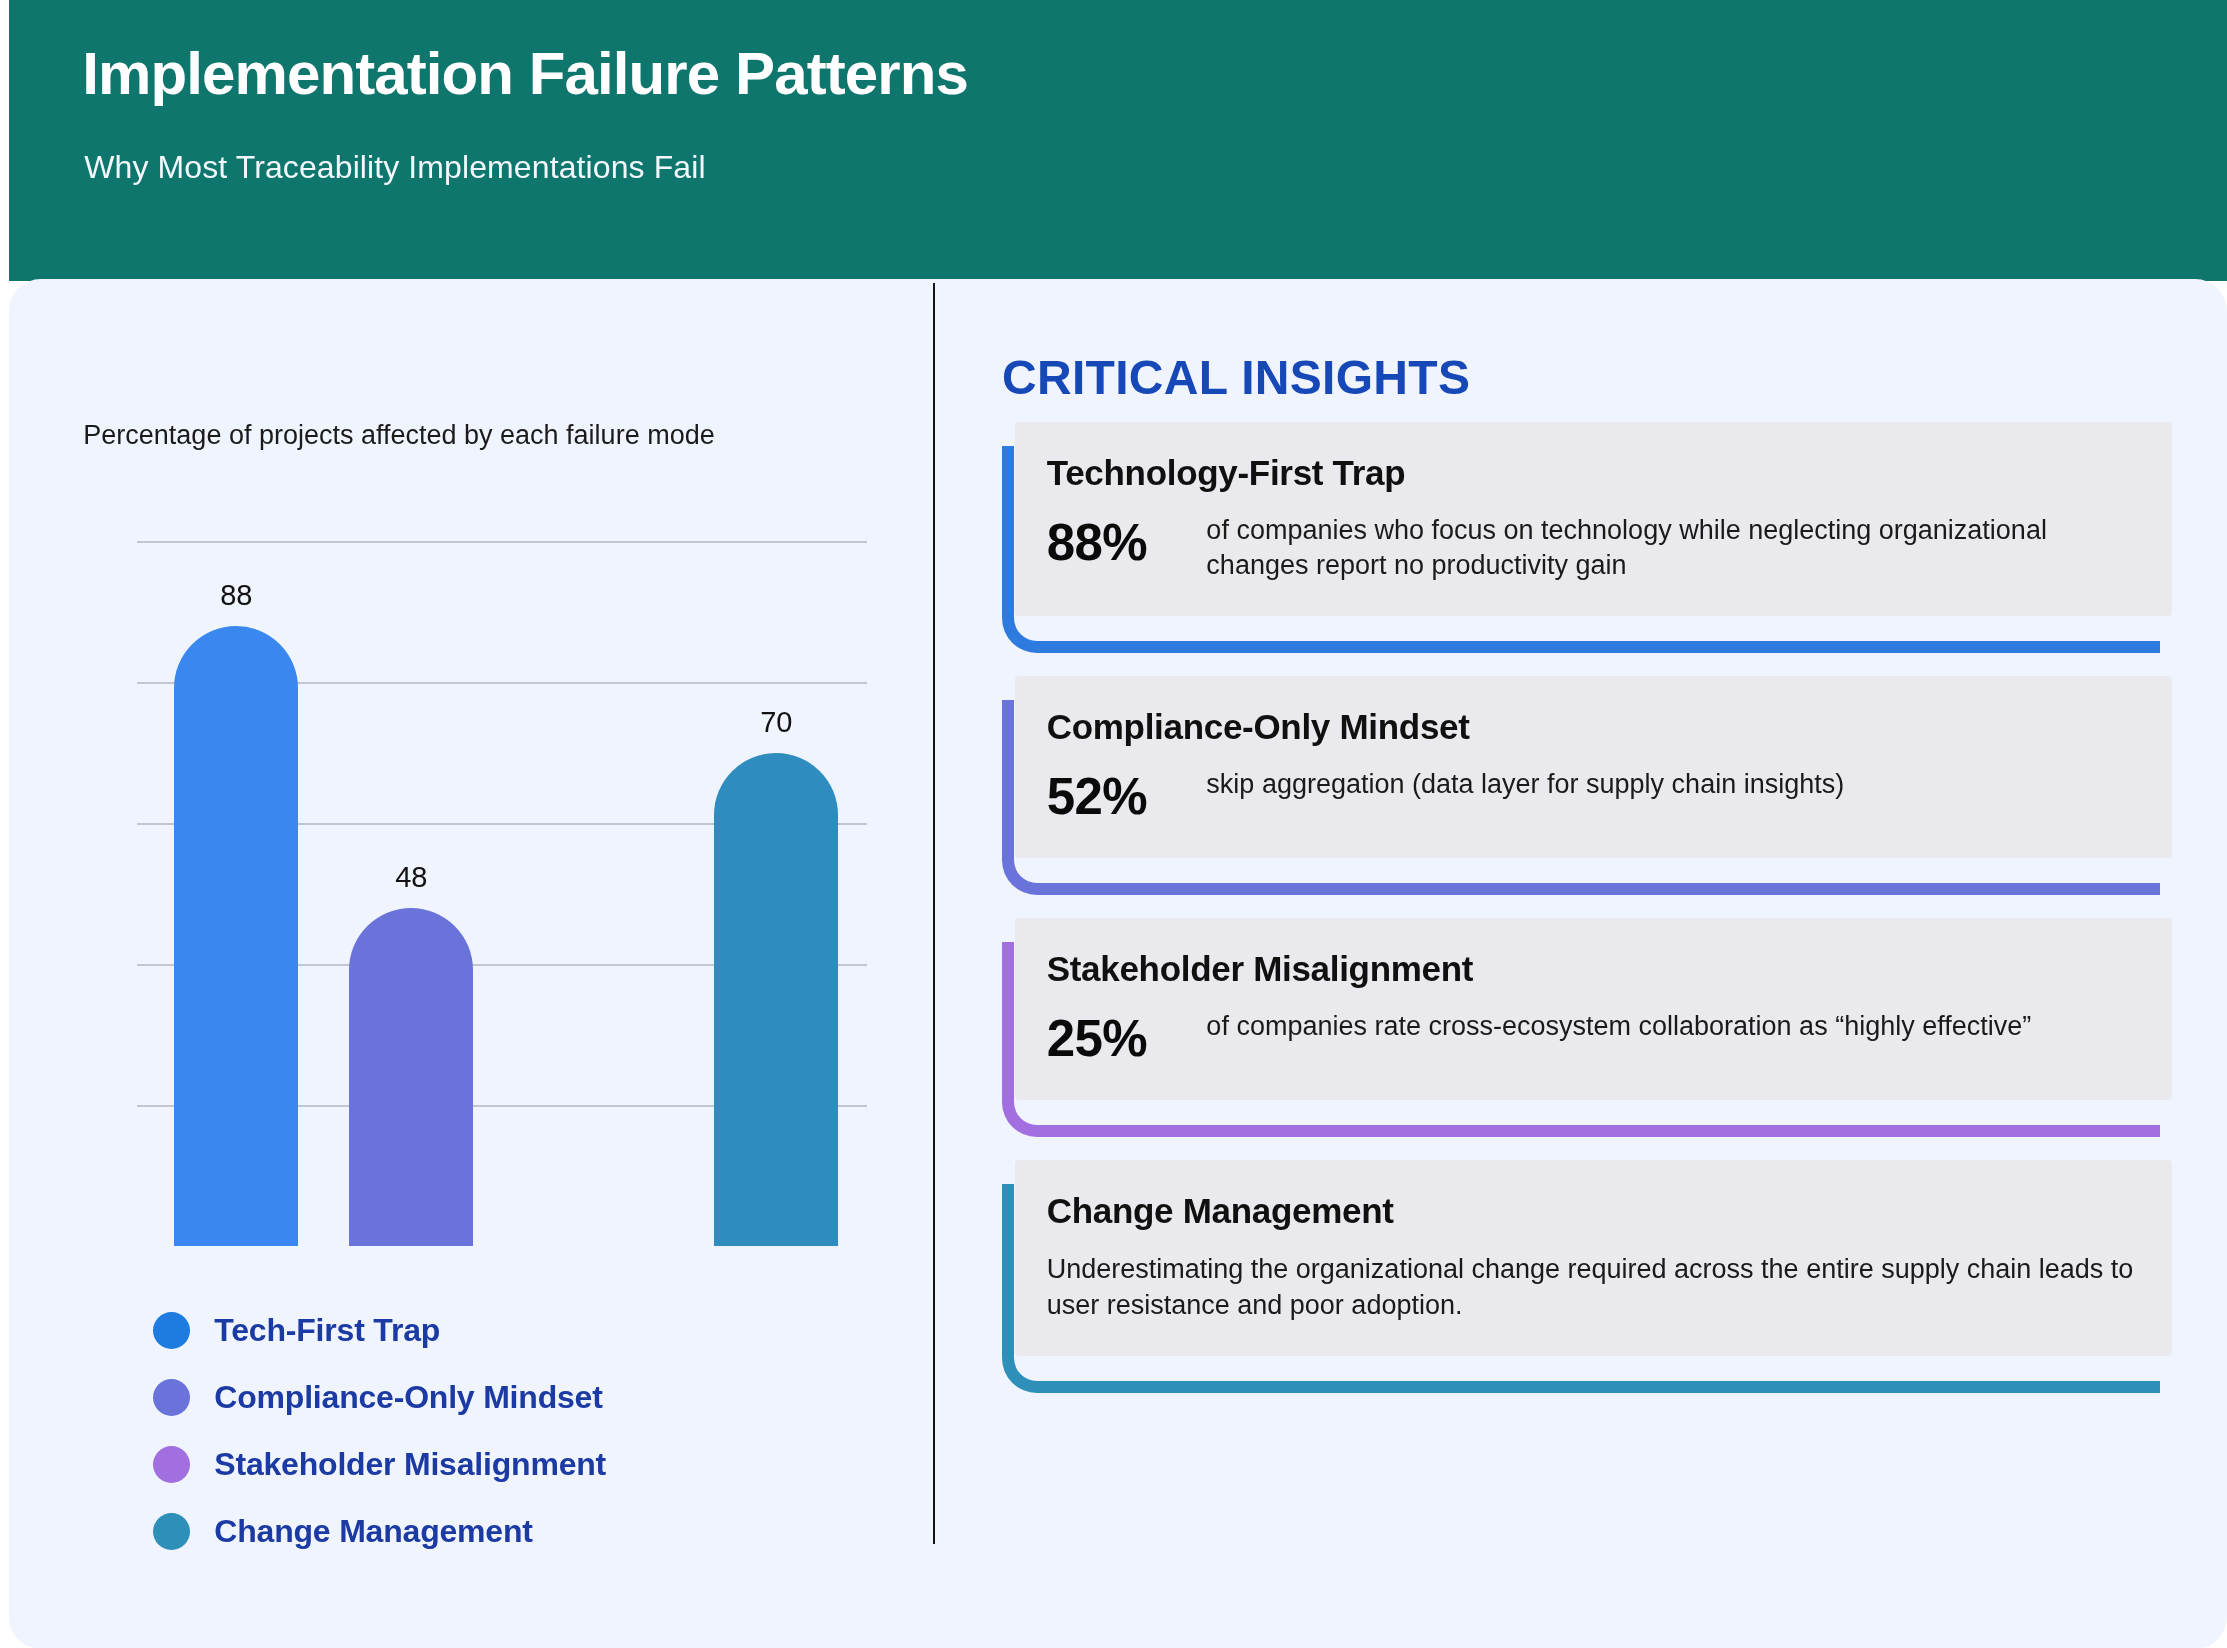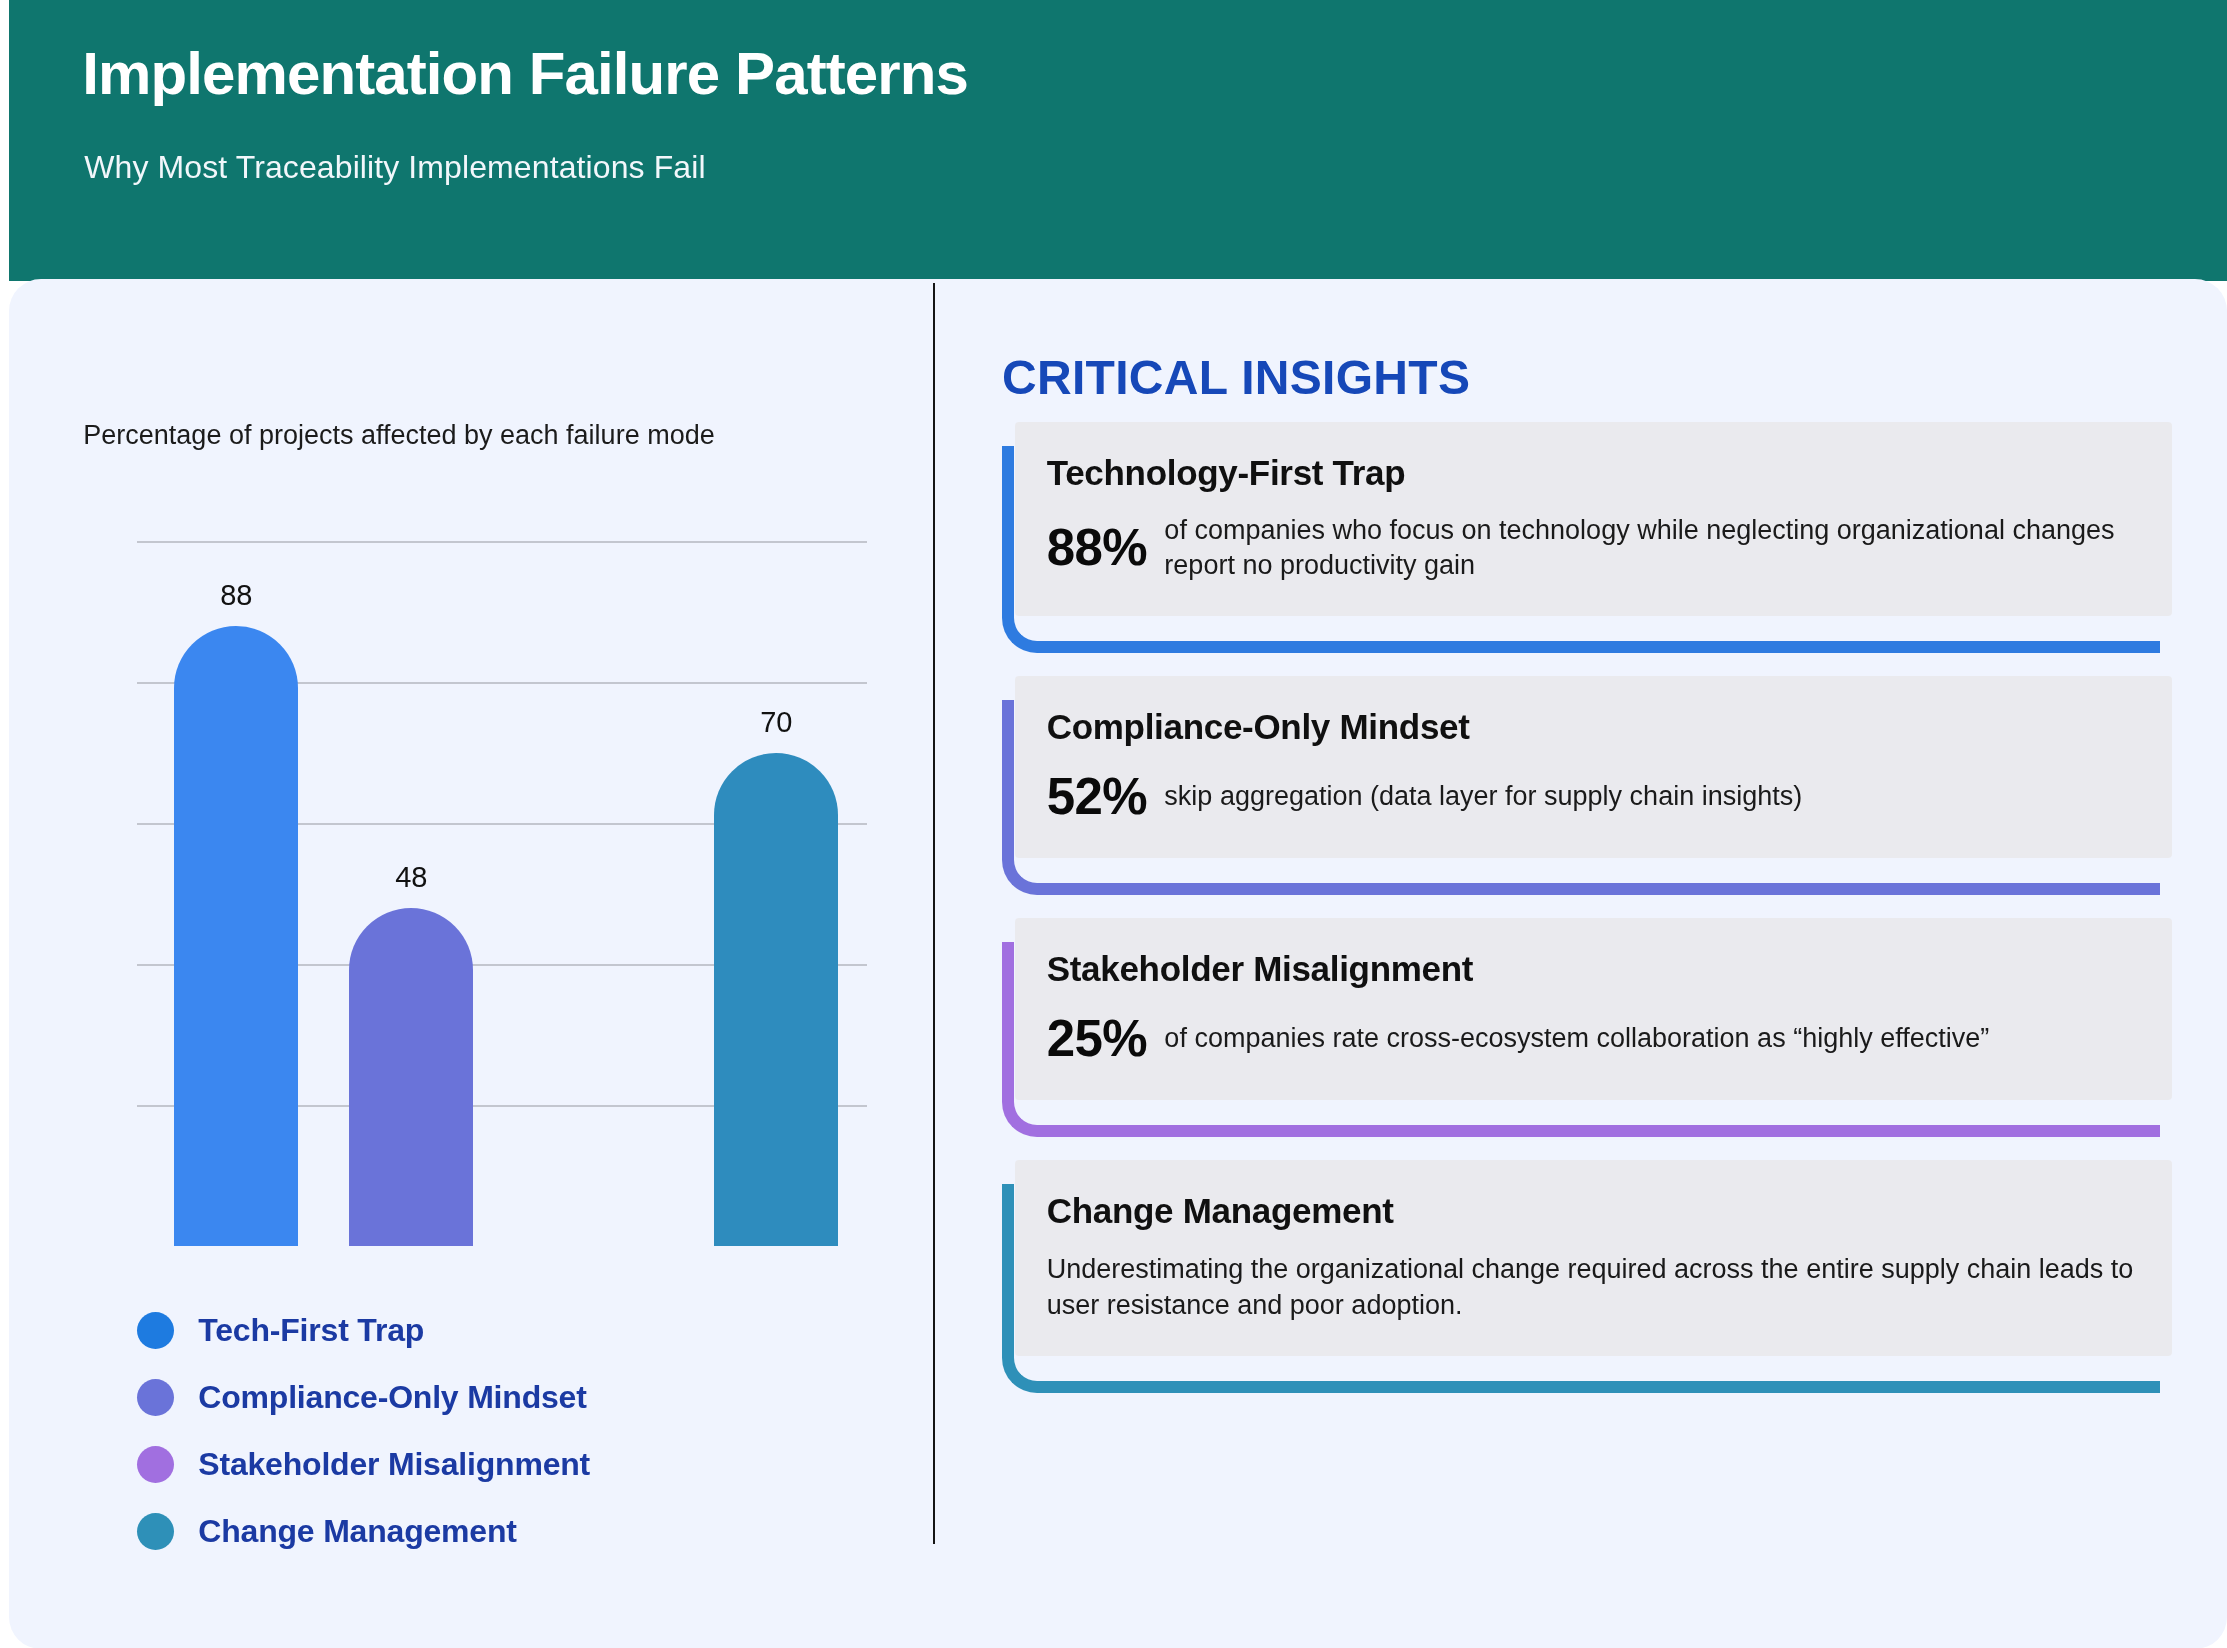--- a/index.html
+++ b/index.html
@@ -122,21 +122,21 @@
     width:124px;
     text-align:center;
     color:#111111;
     font-size:29px;
     font-weight:400;
   }
 
   
   .legend {
     position:absolute;
-    left:128px; top:1018px;
+    left:144px; top:1018px;
   }
   .legend-item {
     display:flex;
     align-items:center;
     height:67px;
   }
   .legend-dot {
     width:37px; height:37px;
     border-radius:50%;
     flex:0 0 auto;
@@ -195,21 +195,21 @@
   }
   .card-title {
     color:#101010;
     font-size:35px;
     font-weight:700;
     letter-spacing:-0.3px;
     margin-bottom:19.7px;
   }
   .card-stat-row {
     display:flex;
-    align-items:center;
+    gap:42px;
   }
   .card-pct {
     color:#0A0A0A;
     font-size:51px;
     font-weight:700;
     letter-spacing:-0.6px;
     flex:0 0 auto;
     margin-right:17.4px;
     white-space:nowrap;
   }

